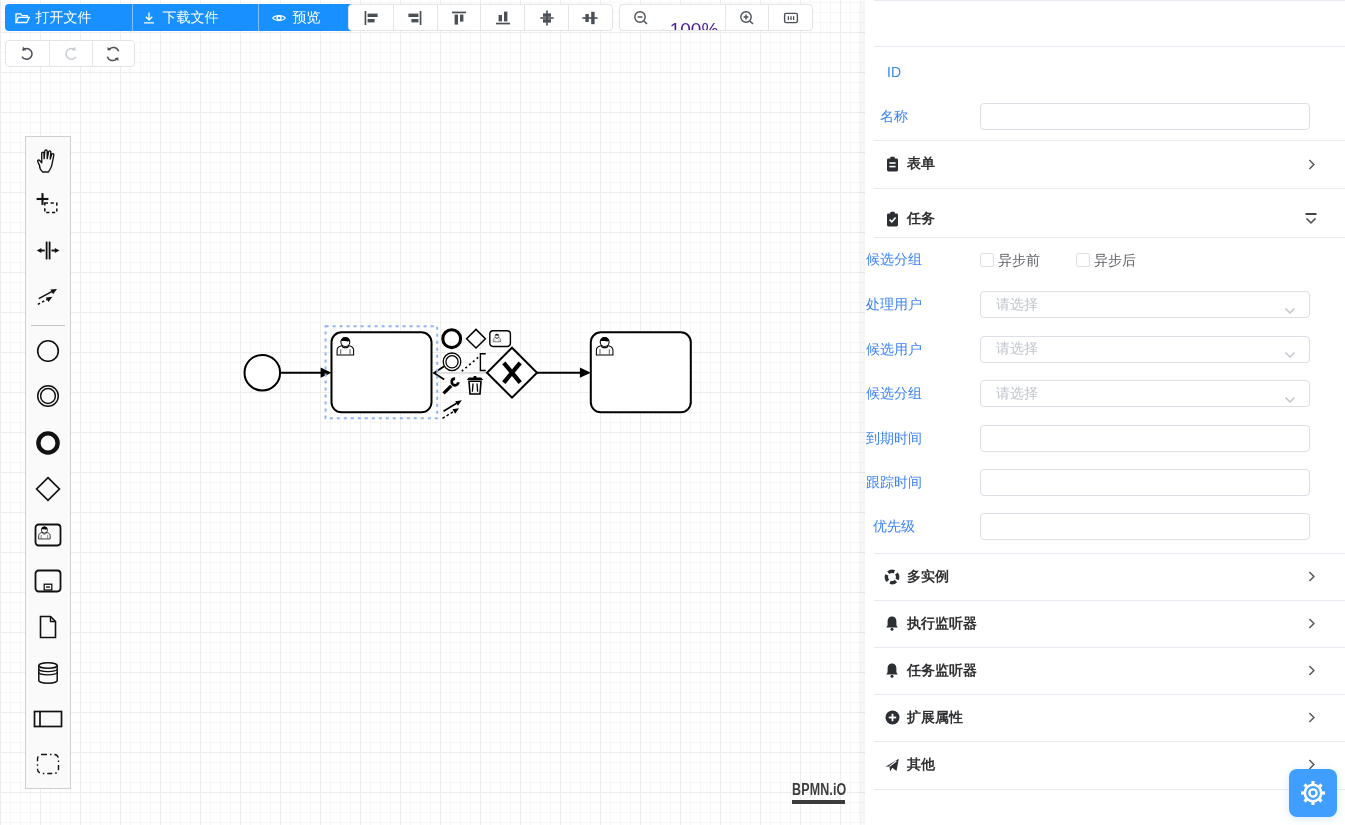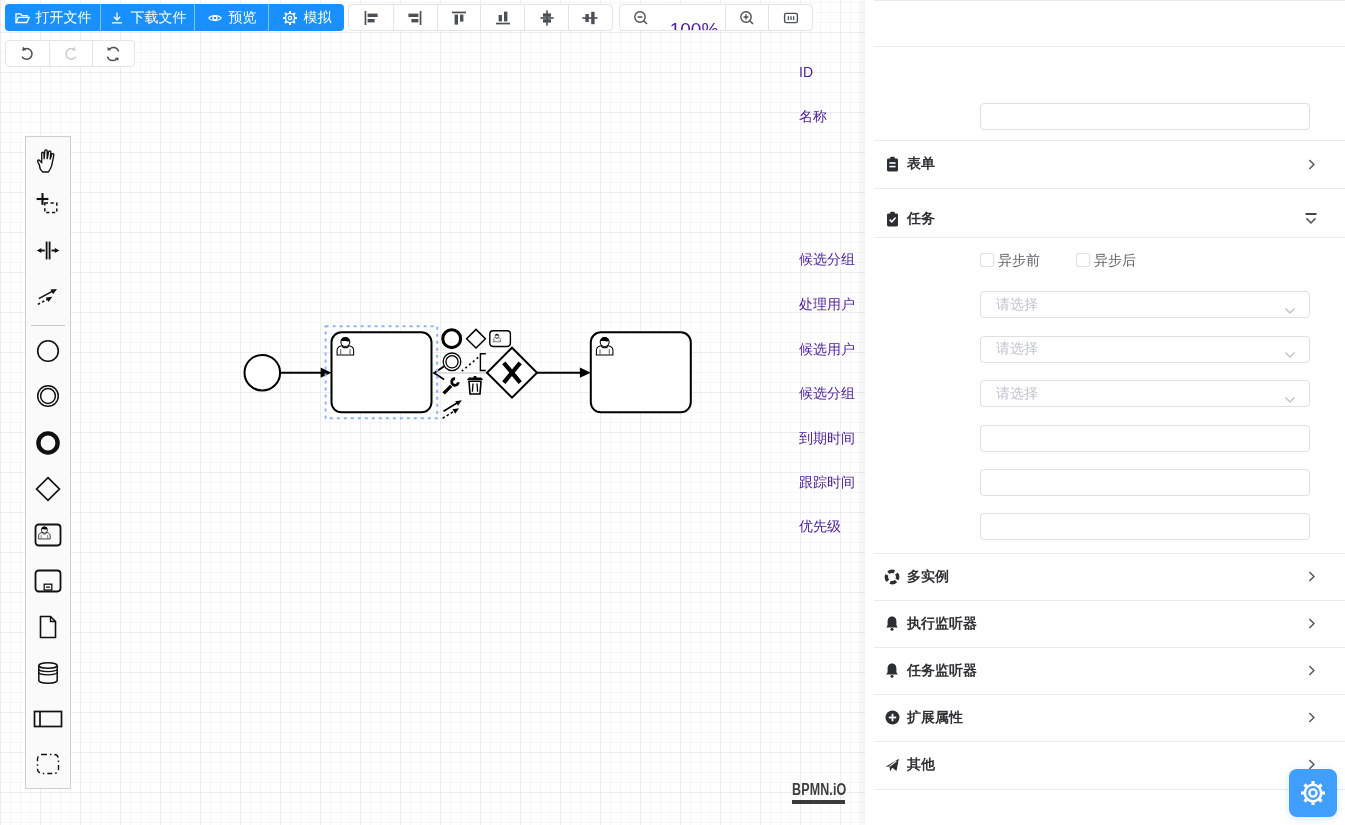--- a/index.html
+++ b/index.html
@@ -16,21 +16,21 @@
       linear-gradient(to bottom, #f6f6f7 1px, transparent 1px);
     background-size: 40px 40px, 40px 40px, 10px 10px, 10px 10px;
     background-position: 0 -8px;
   }
   #diagram-svg { position:absolute; left:0; top:0; }
 
   
   .btn-group { position:absolute; display:flex; height:27px; border-radius:4px; overflow:hidden; }
   .blue-group { left:5px; top:4px; background:#1890ff; }
   .blue-btn { display:flex; align-items:center; justify-content:center; gap:6px; color:#fff; font-size:14px; cursor:pointer; }
-  .blue-btn + .blue-btn { border-left:1px solid rgba(255,255,255,0.45); }
+  .blue-btn + .blue-btn { border-left:1px solid rgba(255,255,255,0.45);margin-left:32px; }
   .white-group { background:#fff; border:1px solid #e2e4e8; }
   .white-btn { display:flex; align-items:center; justify-content:center; cursor:pointer; }
   .white-btn + .white-btn { border-left:1px solid #e2e4e8; }
   .align-group { left:348px; top:4px; }
   .align-group .white-btn { width:43.8px; }
   .zoom-group { left:619px; top:4px; }
   .hist-group { left:5px; top:40px; }
   .hist-group .white-btn { width:42.8px; }
   .zoom-level { font-size:19px; color:#4c1d95; width:62px;margin-top:24px; }
 
@@ -45,21 +45,21 @@
   #watermark .wm-bar { width:53px; height:4px; background:#3b3b3b; margin-top:2.5px; }
 
   
   #panel { position:absolute; left:865px; top:0; width:480px; height:825px; background:#fff; box-shadow:-3px 0 8px rgba(0,0,0,0.06); }
   .p-divider { position:absolute; left:9px; right:0; border-top:1px solid #e7ebf1; }
   .sec-header { position:absolute; left:9px; right:0; display:flex; align-items:center; padding-left:10px; padding-right:27px; cursor:pointer; }
   .sec-icon { width:16px; height:16px; display:flex; align-items:center; justify-content:center; }
   .sec-title { margin-left:7px; font-size:14px; font-weight:bold; color:#303133; }
   .sec-arrow { margin-left:auto; width:14px; height:14px; display:flex; align-items:center; justify-content:center; }
 
-  .f-label { position:absolute; right:396px; width:150px; text-align:left; font-size:14px; color:#4c1d95; line-height:27px; }
+  .f-label { position:absolute; right:376px; width:150px; text-align:center; font-size:14px; color:#3b82f6; line-height:27px; }
   .f-input { position:absolute; left:115px; width:330px; height:27px; border:1px solid #dcdfe6; border-radius:4px; background:#fff; font-size:14px; color:#606266; display:flex; align-items:center; padding:0 15px; }
   .f-input.placeholder { color:#c0c4cc; }
   .sel-arrow { position:absolute; right:13px; top:9.5px; }
   .checkbox { position:absolute; width:14px; height:14px; border:1px solid #dcdfe6; border-radius:2px; background:#fff; cursor:pointer; }
   .cb-label { position:absolute; font-size:14px; color:#606266; cursor:pointer; }
 
   
   #fab { position:absolute; left:1289px; top:769px; width:48px; height:48px; border-radius:8px; background:#409eff; display:flex; align-items:center; justify-content:center; cursor:pointer; box-shadow:0 2px 8px rgba(64,158,255,0.22); }
 </style>
 </head>

